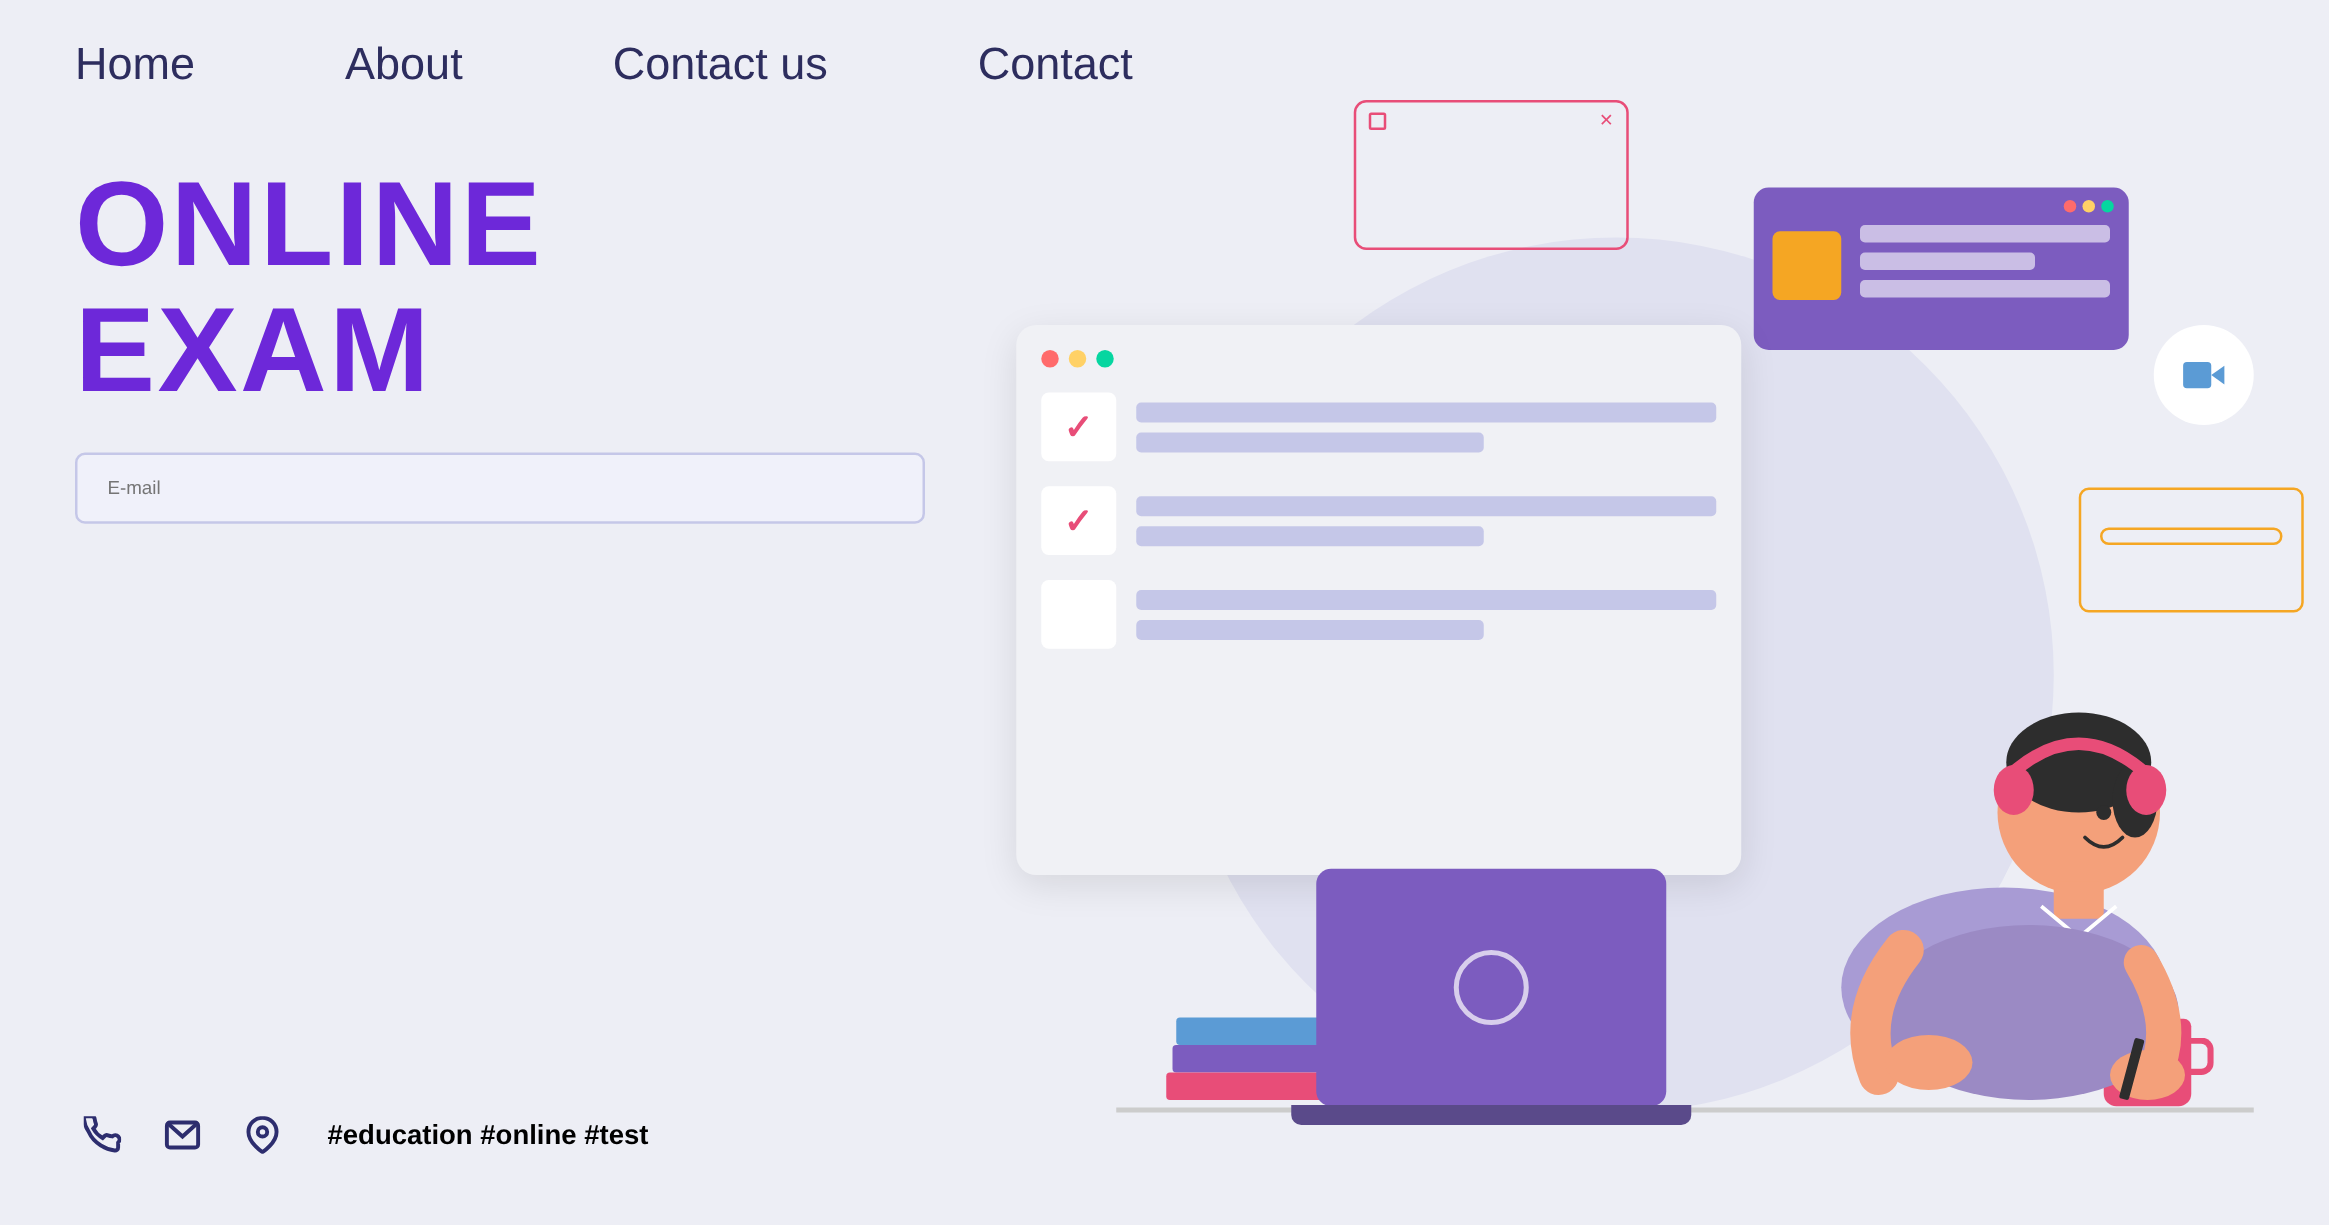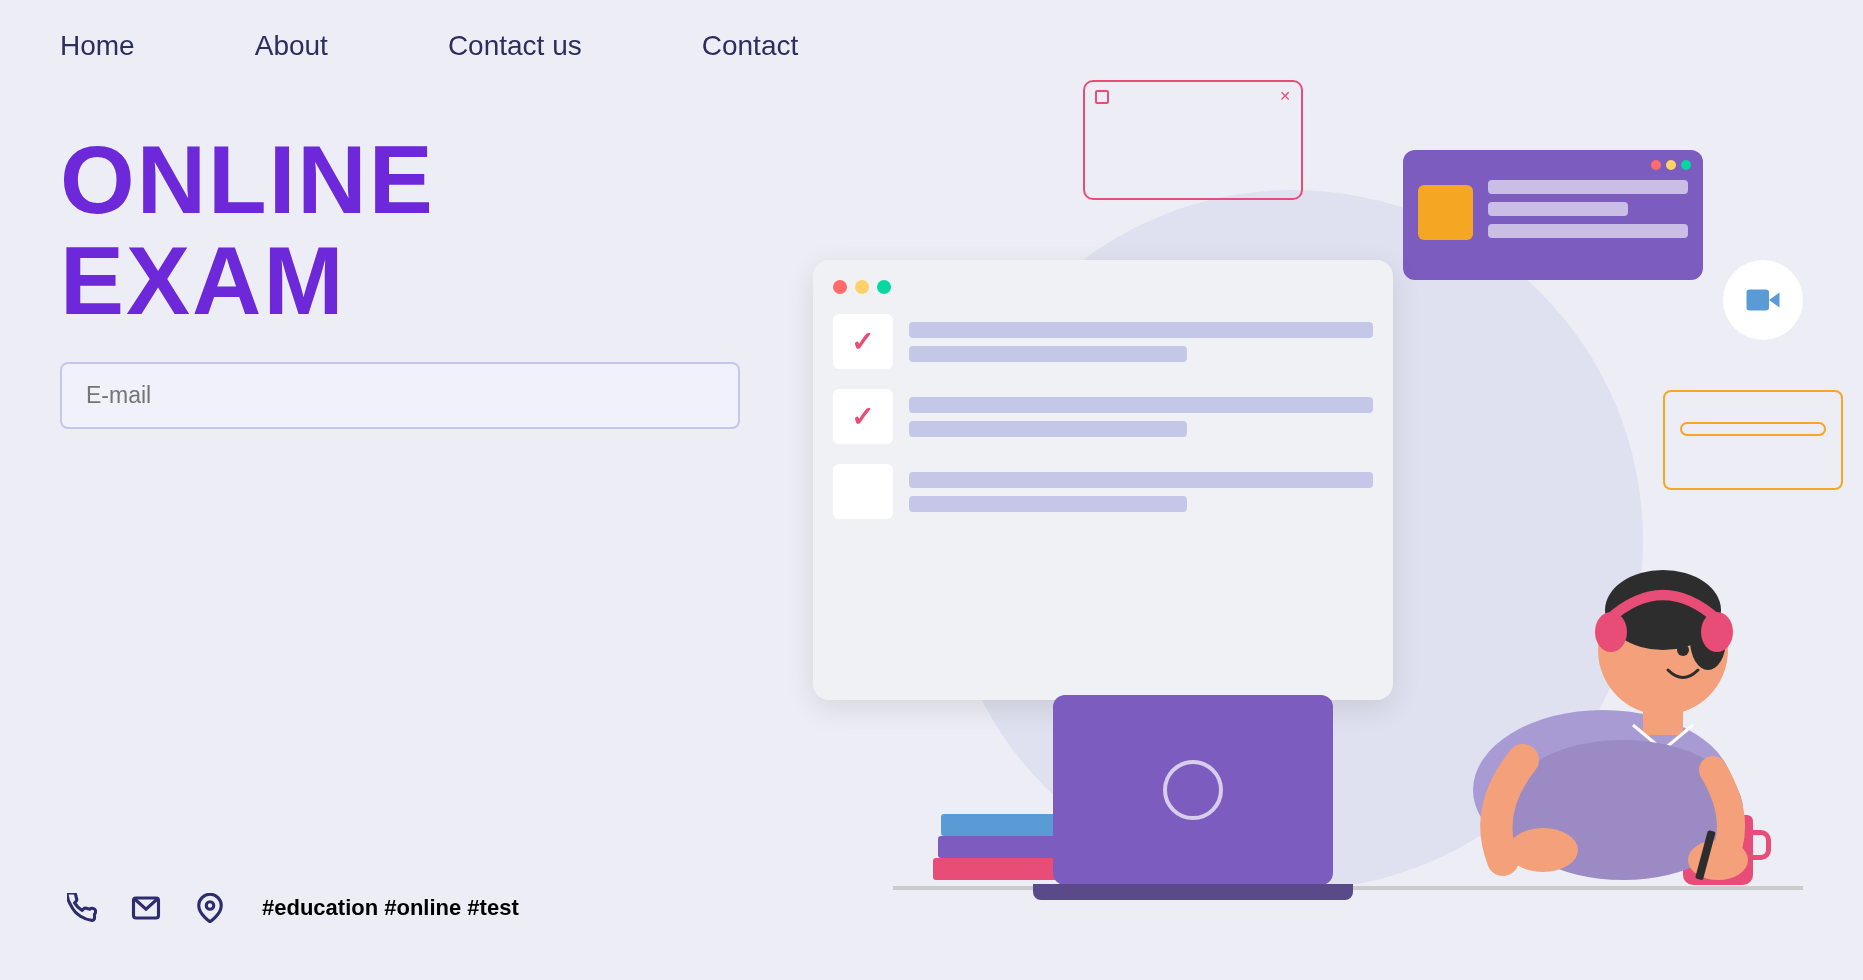--- a/index.html
+++ b/index.html
@@ -15,21 +15,21 @@
     
     nav {
       display: flex;
       align-items: center;
       padding: 30px 60px;
       gap: 120px;
     }
     nav a {
       text-decoration: none;
       color: #2d2d5e;
-      font-size: 28px;
+      font-size: 36px;
       font-weight: 500;
     }
 
     
     .left-content {
       position: absolute;
       top: 130px;
       left: 60px;
       width: 680px;
     }
@@ -53,21 +53,21 @@
       display: flex;
       gap: 20px;
       align-items: center;
     }
     .email-input {
       flex: 1;
       padding: 18px 24px;
       border: 2px solid #c5c7e8;
       border-radius: 8px;
       background: #f0f1fa;
-      font-size: 23px;
+      font-size: 15px;
       color: #999;
       outline: none;
     }
     .subscribe-btn {
       padding: 18px 40px;
       background: #f5a623;
       border: none;
       border-radius: 8px;
       font-size: 22px;
       font-weight: 700;

